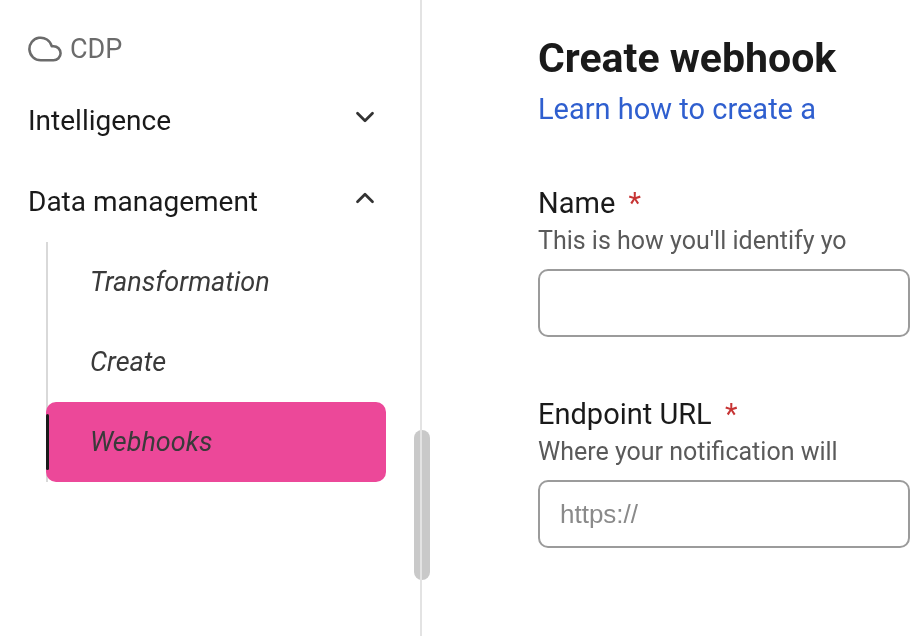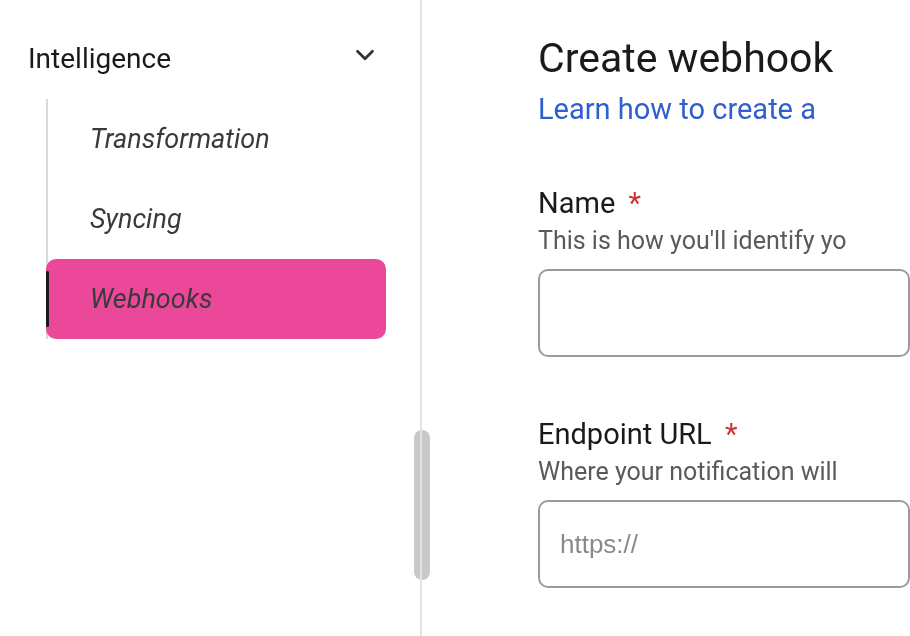--- a/index.html
+++ b/index.html
@@ -125,21 +125,21 @@
       width: 2px;
       background: #e3e3e3;
     }
     .main {
       flex: 1;
       padding: 34px 0 0 100px;
       min-width: 0;
     }
     .page-title {
       font-size: 41px;
-      font-weight: 400;
+      font-weight: 700;
       color: #1a1a1a;
       margin-bottom: 10px;
       white-space: nowrap;
     }
     .page-link {
       font-size: 29px;
       color: #2f5fcf;
       cursor: pointer;
       white-space: nowrap;
       margin-bottom: 60px;
@@ -159,56 +159,72 @@
       margin-left: 6px;
     }
     .field-help {
       font-size: 25px;
       color: #5a5a5a;
       margin-bottom: 14px;
       white-space: nowrap;
     }
     .text-input {
       width: 100%;
-      height: 88px;
+      height: 68px;
       border: 2px solid #9b9b9b;
       border-radius: 10px;
       font-size: 26px;
       padding: 0 20px;
       color: #1a1a1a;
       outline: none;
       background: #fff;
     }
     .text-input::placeholder {
       color: #8a8a8a;
     }
   </style>
 </head>
 <body>
 
 <div class="layout">
   <nav class="sidebar">
 
+    <div class="nav-item">
+      <span class="icon-slot">
+        <svg width="34" height="34" viewBox="0 0 24 24" fill="none" stroke="currentColor" stroke-width="1.8" stroke-linecap="round" stroke-linejoin="round">
+          <path d="M18 10h-1.26A8 8 0 1 0 9 20h9a5 5 0 0 0 0-10z"></path>
+        </svg>
+      </span>
+      <span class="label">CDP</span>
+    </div>
 
     <div class="nav-section-header">
       <span class="label">Intelligence</span>
       <span class="chev">
         <svg width="30" height="30" viewBox="0 0 24 24" fill="none" stroke="currentColor" stroke-width="2.2" stroke-linecap="round" stroke-linejoin="round">
           <polyline points="6 9 12 15 18 9"></polyline>
         </svg>
       </span>
     </div>
 
+    <div class="nav-section-header">
+      <span class="label">Data management</span>
+      <span class="chev">
+        <svg width="30" height="30" viewBox="0 0 24 24" fill="none" stroke="currentColor" stroke-width="2.2" stroke-linecap="round" stroke-linejoin="round">
+          <polyline points="18 15 12 9 6 15"></polyline>
+        </svg>
+      </span>
+    </div>
 
     <div class="sub-items">
       <div class="sub-item">
         <span>Transformation</span>
       </div>
       <div class="sub-item">
-        <span>Syncing</span>
+        <span>Create</span>
       </div>
       <div class="sub-item active">
         <span>Webhooks</span>
       </div>
     </div>
 
     <div class="scrollbar-track">
       <div class="scrollbar-thumb"></div>
     </div>
   </nav>

